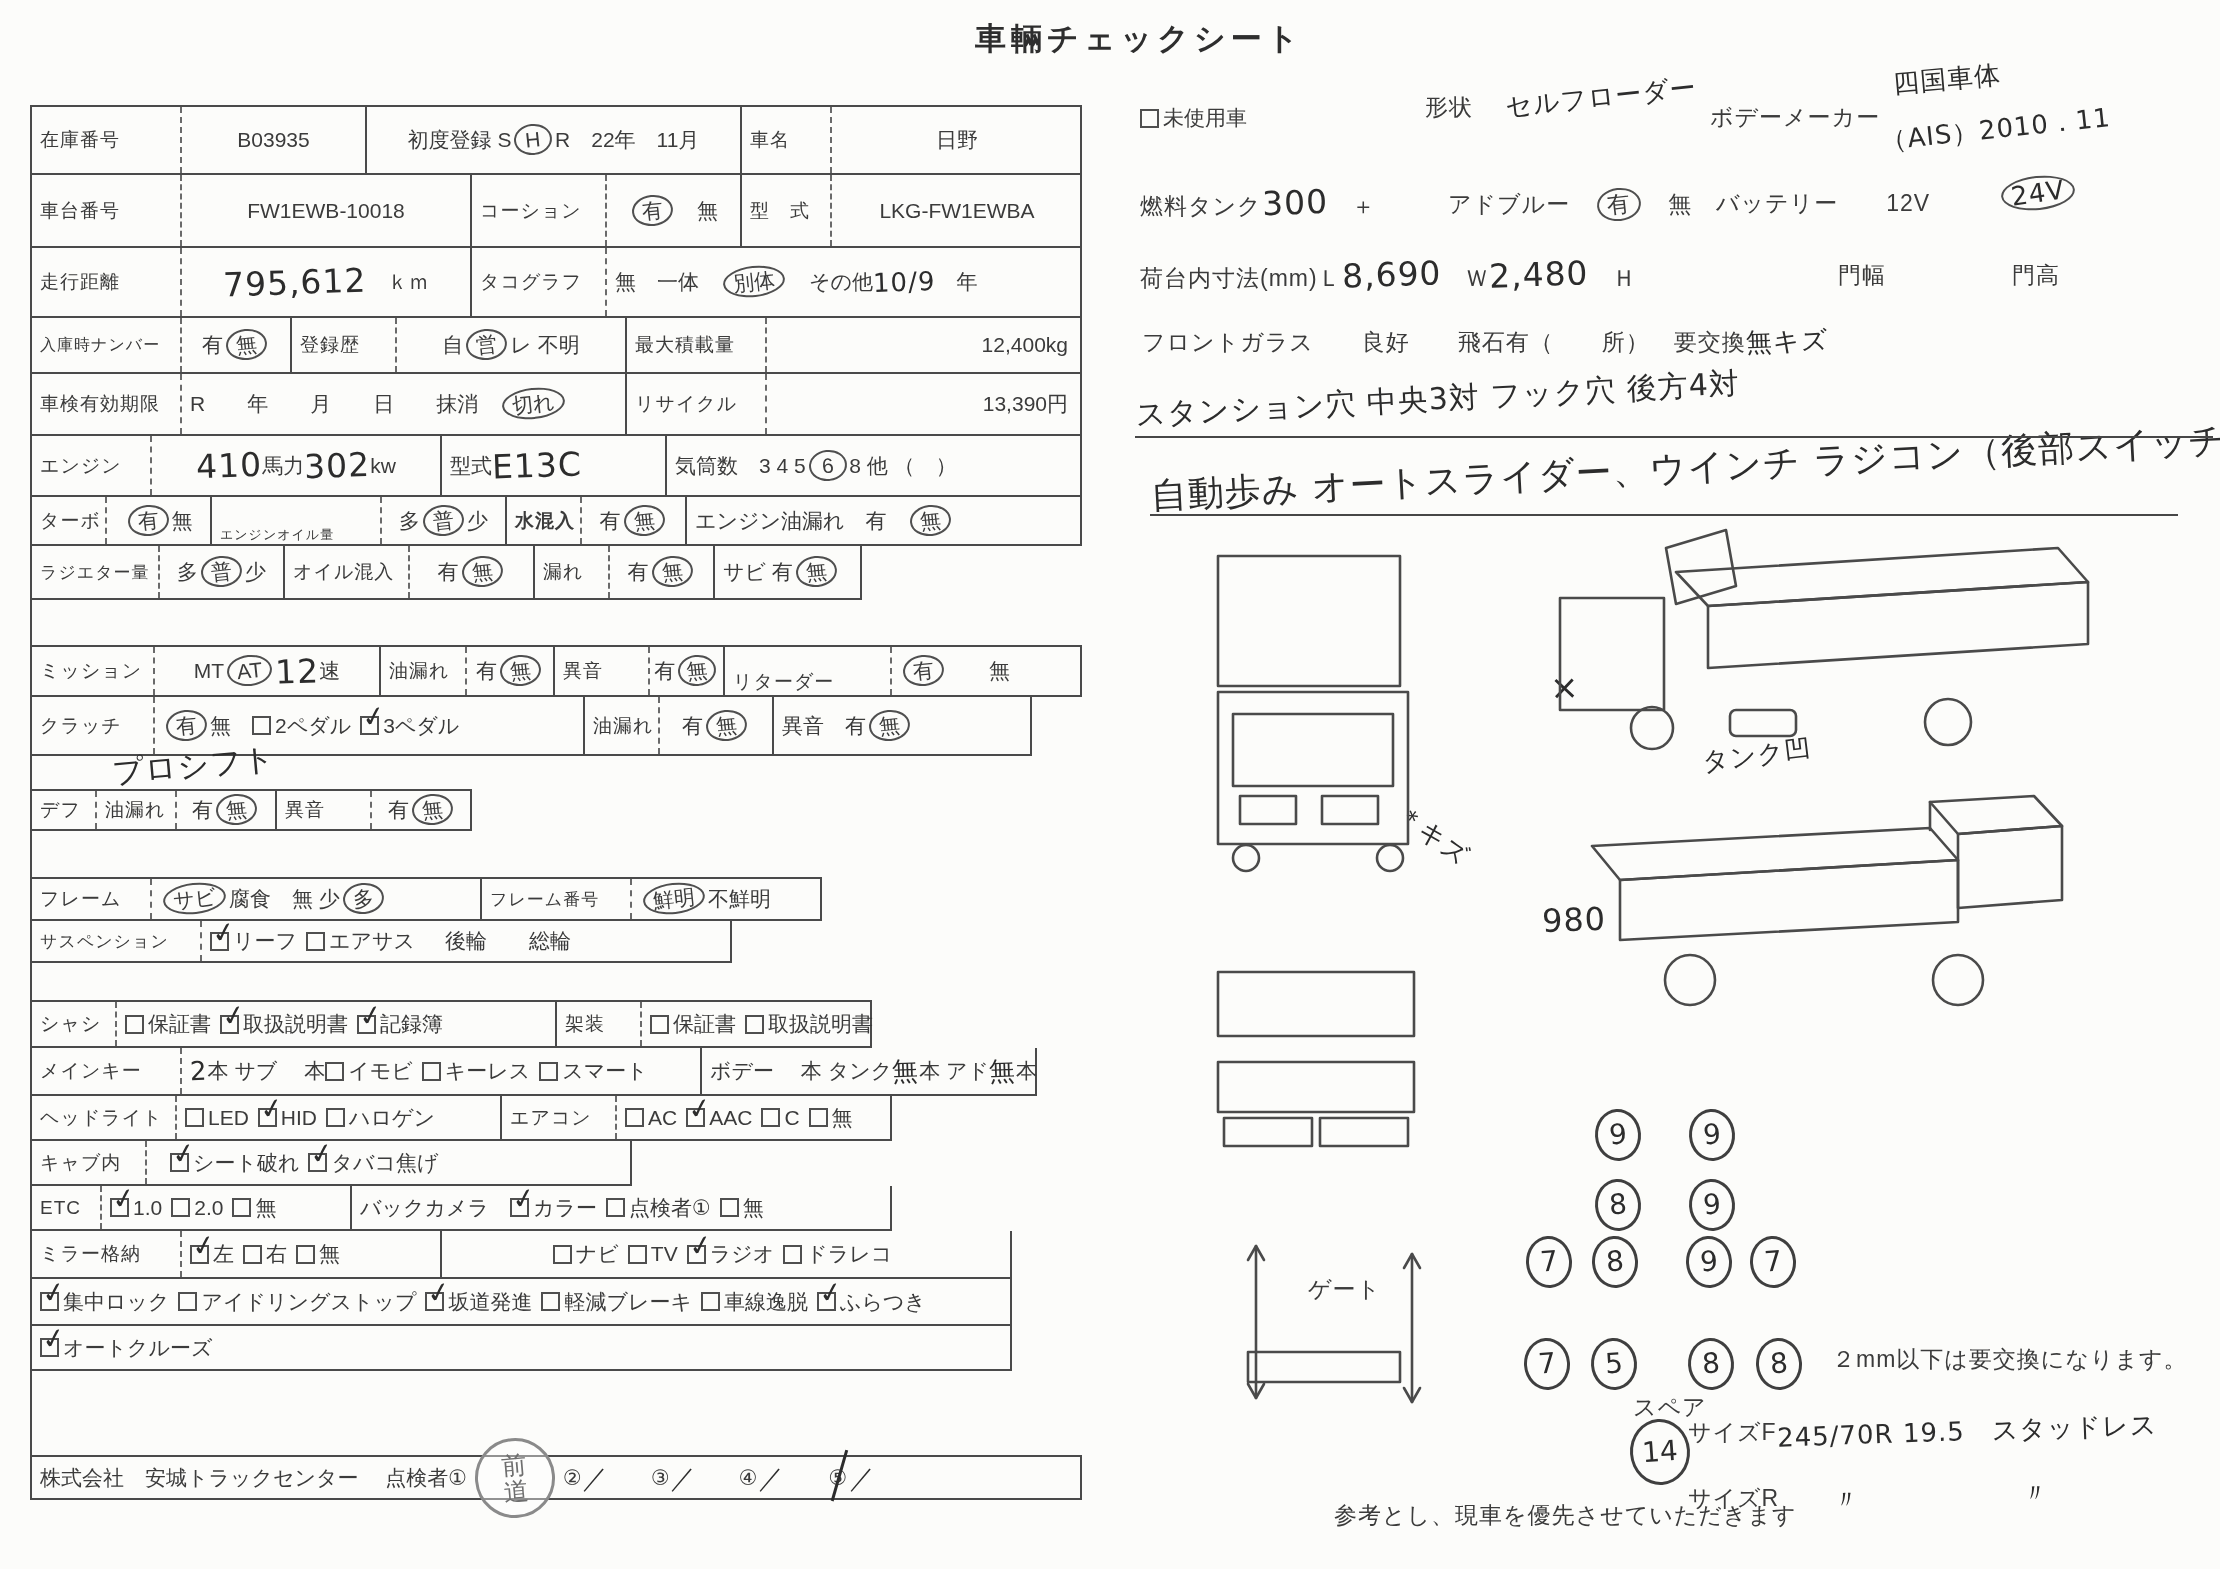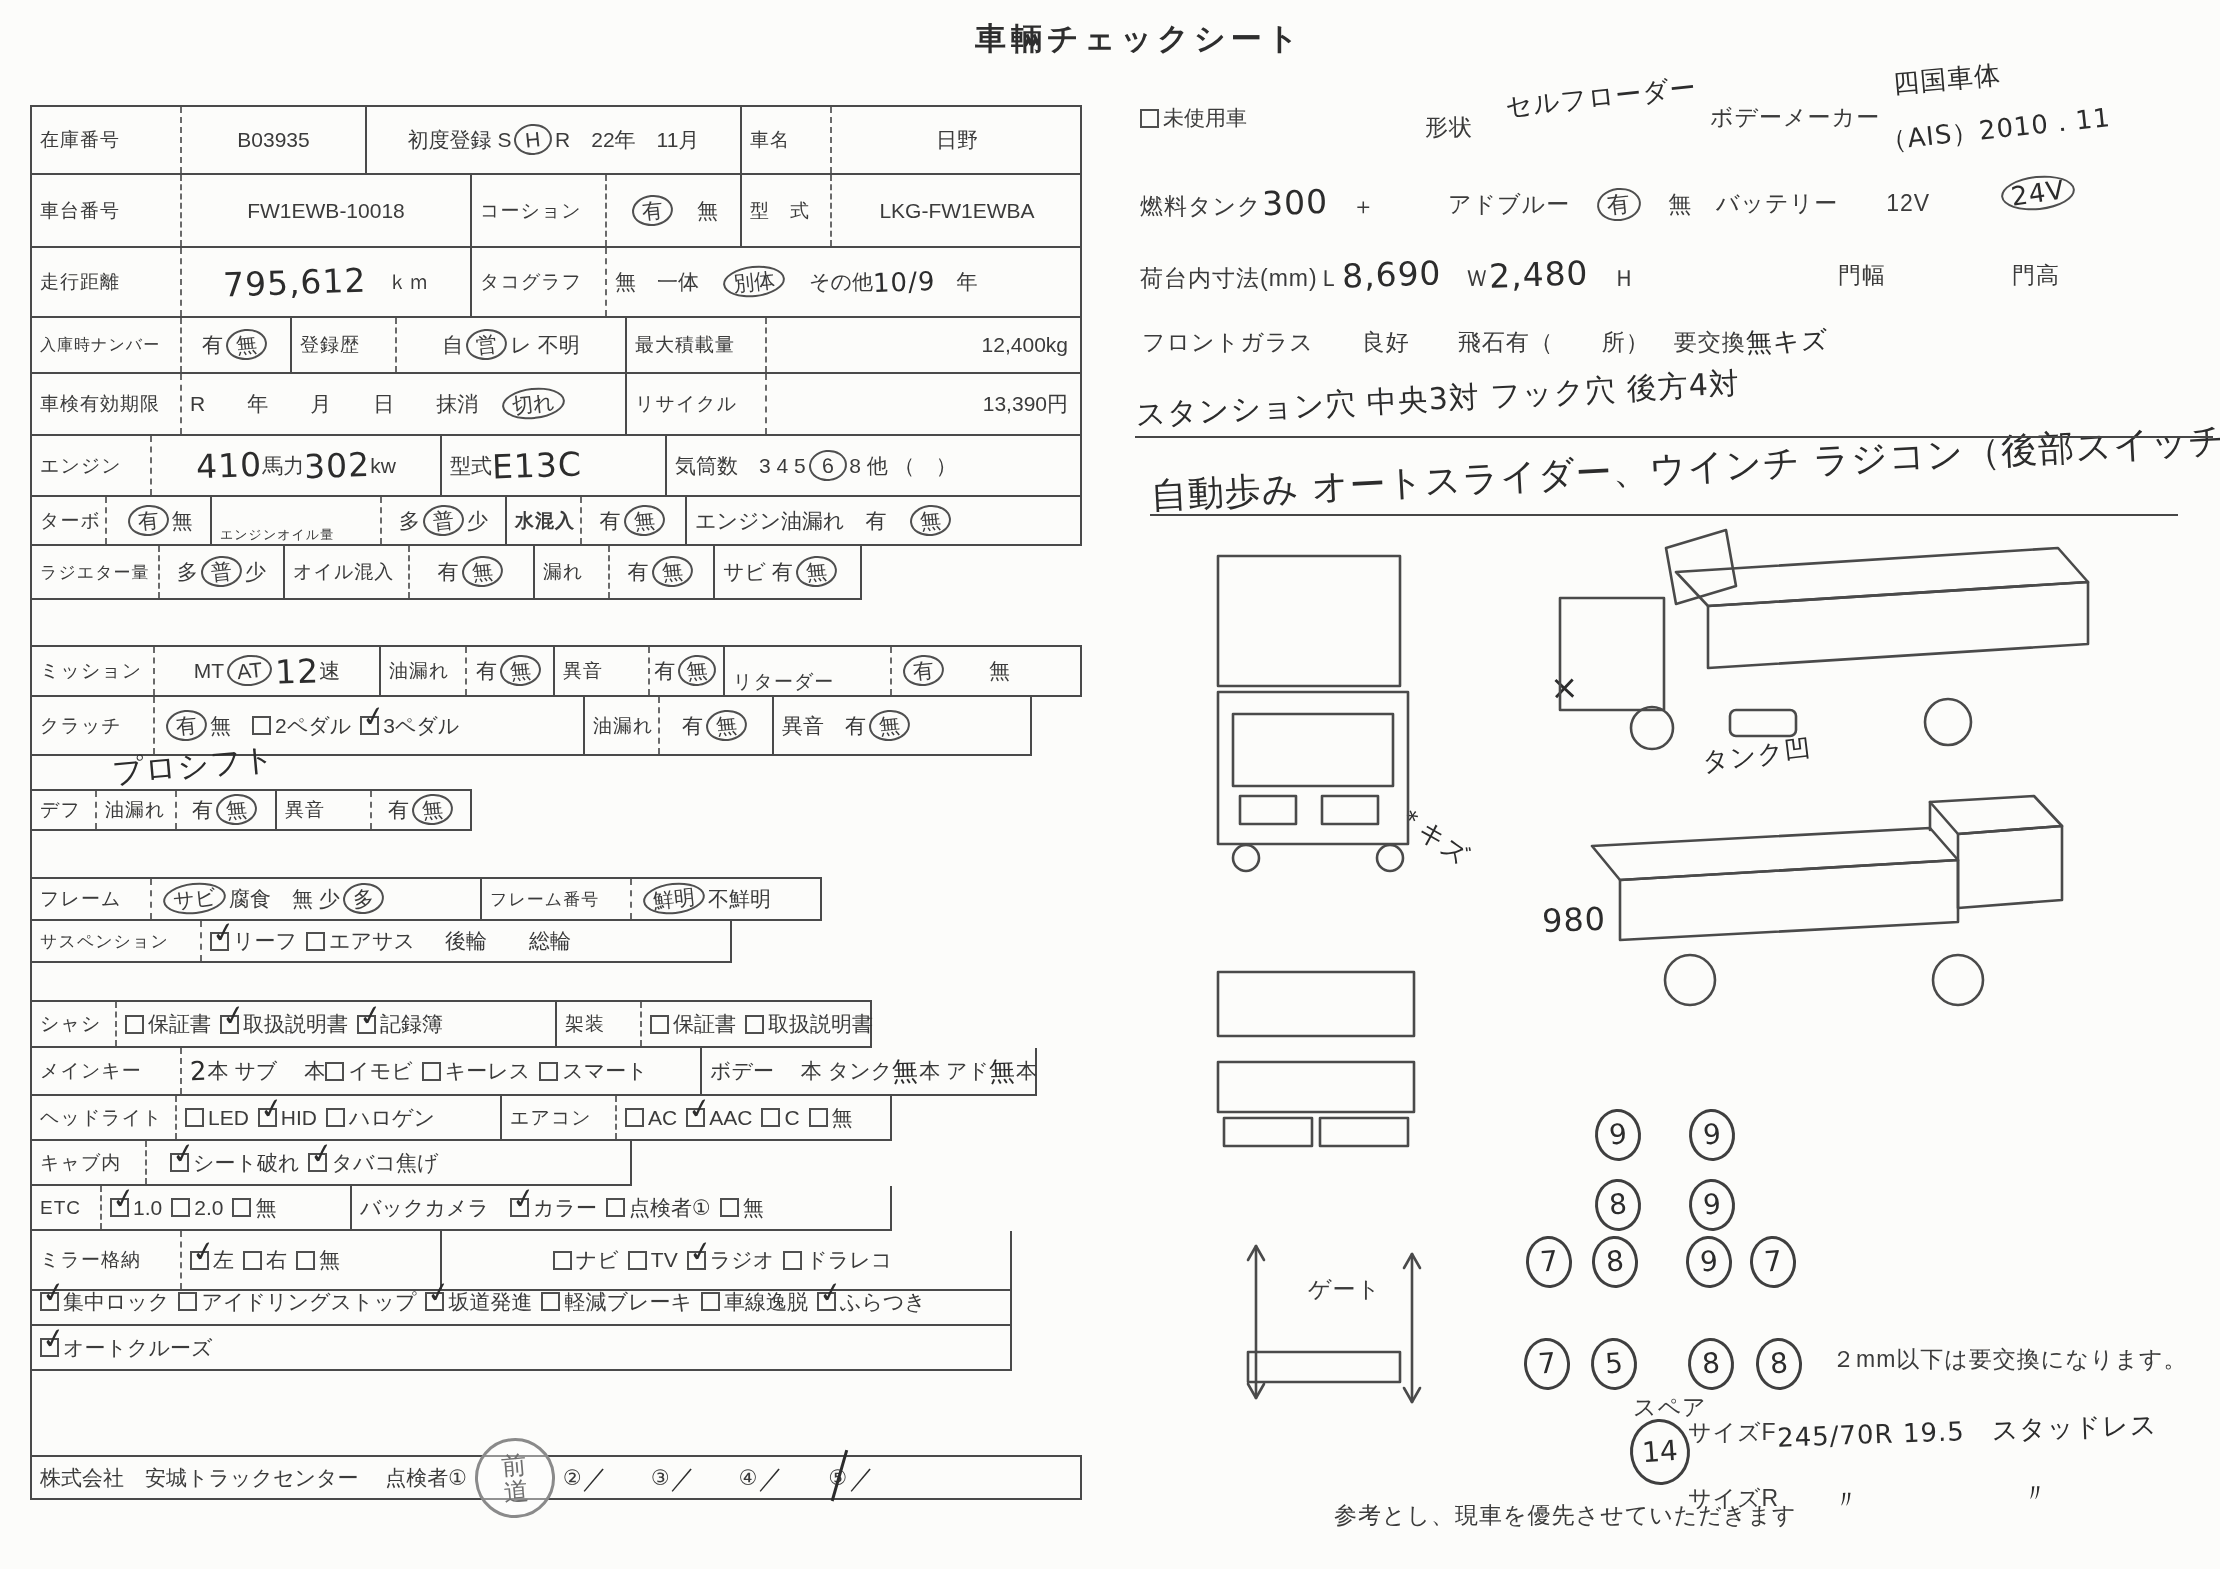--- a/index.html
+++ b/index.html
@@ -564,21 +564,21 @@
         <span class="cb">
           <span class="bx"></span>
           <span class="lb">点検者①</span>
         </span>
         <span class="cb">
           <span class="bx"></span>
           <span class="lb">無</span>
         </span>
       </div>
     </div>
-    <div class="row" style="left: 0px; top: 1126px; width: 980px; height: 60px;">
+    <div class="row" style="left: 0px; top: 1126px; width: 980px; height: 48px;">
       <div class="cell sd lab" style="width: 150px; flex: 0 0 150px;">
         <span class="p">ミラー格納</span>
       </div>
       <div class="cell ss" style="width: 260px; flex: 0 0 260px;">
         <span class="cb">
           <span class="bx">
             <span class="ck">✓</span>
           </span>
           <span class="lb">左</span>
         </span>
@@ -674,21 +674,21 @@
         <span class="hw">／</span>
       </div>
     </div>
   </div>
 
 <div id="notes">
     <div class="note" style="left: 1140px; top: 106px;"><span class="cb">
         <span class="bx"></span>
         <span class="lb">未使用車</span>
       </span></div>
-    <div class="note" style="left: 1425px; top: 114px;"><span class="p">形状</span></div>
+    <div class="note" style="left: 1425px; top: 94px;"><span class="p">形状</span></div>
     <div class="note" style="left: 1505px; top: 84px; transform: rotate(-4deg);"><span class="hw">セルフローダー</span></div>
     <div class="note" style="left: 1710px; top: 104px;"><span class="p">ボデーメーカー</span></div>
     <div class="note" style="left: 1893px; top: 66px; transform: rotate(-3deg);"><span class="hw">四国車体</span></div>
     <div class="note" style="left: 1880px; top: 116px; transform: rotate(-4deg);"><span class="hw">（AIS）2010．11</span></div>
     <div class="note" style="left: 1140px; top: 186px;"><span class="p">燃料タンク</span><span class="hw hb">300</span><span class="p">　＋</span></div>
     <div class="note" style="left: 1448px; top: 188px;"><span class="p">アドブルー　</span><span class="circ">
         <span class="p">有</span>
       </span><span class="p">　無</span></div>
     <div class="note" style="left: 1716px; top: 190px;"><span class="p">バッテリー　　12V</span></div>
     <div class="note" style="left: 1998px; top: 176px;"><span class="circ">

